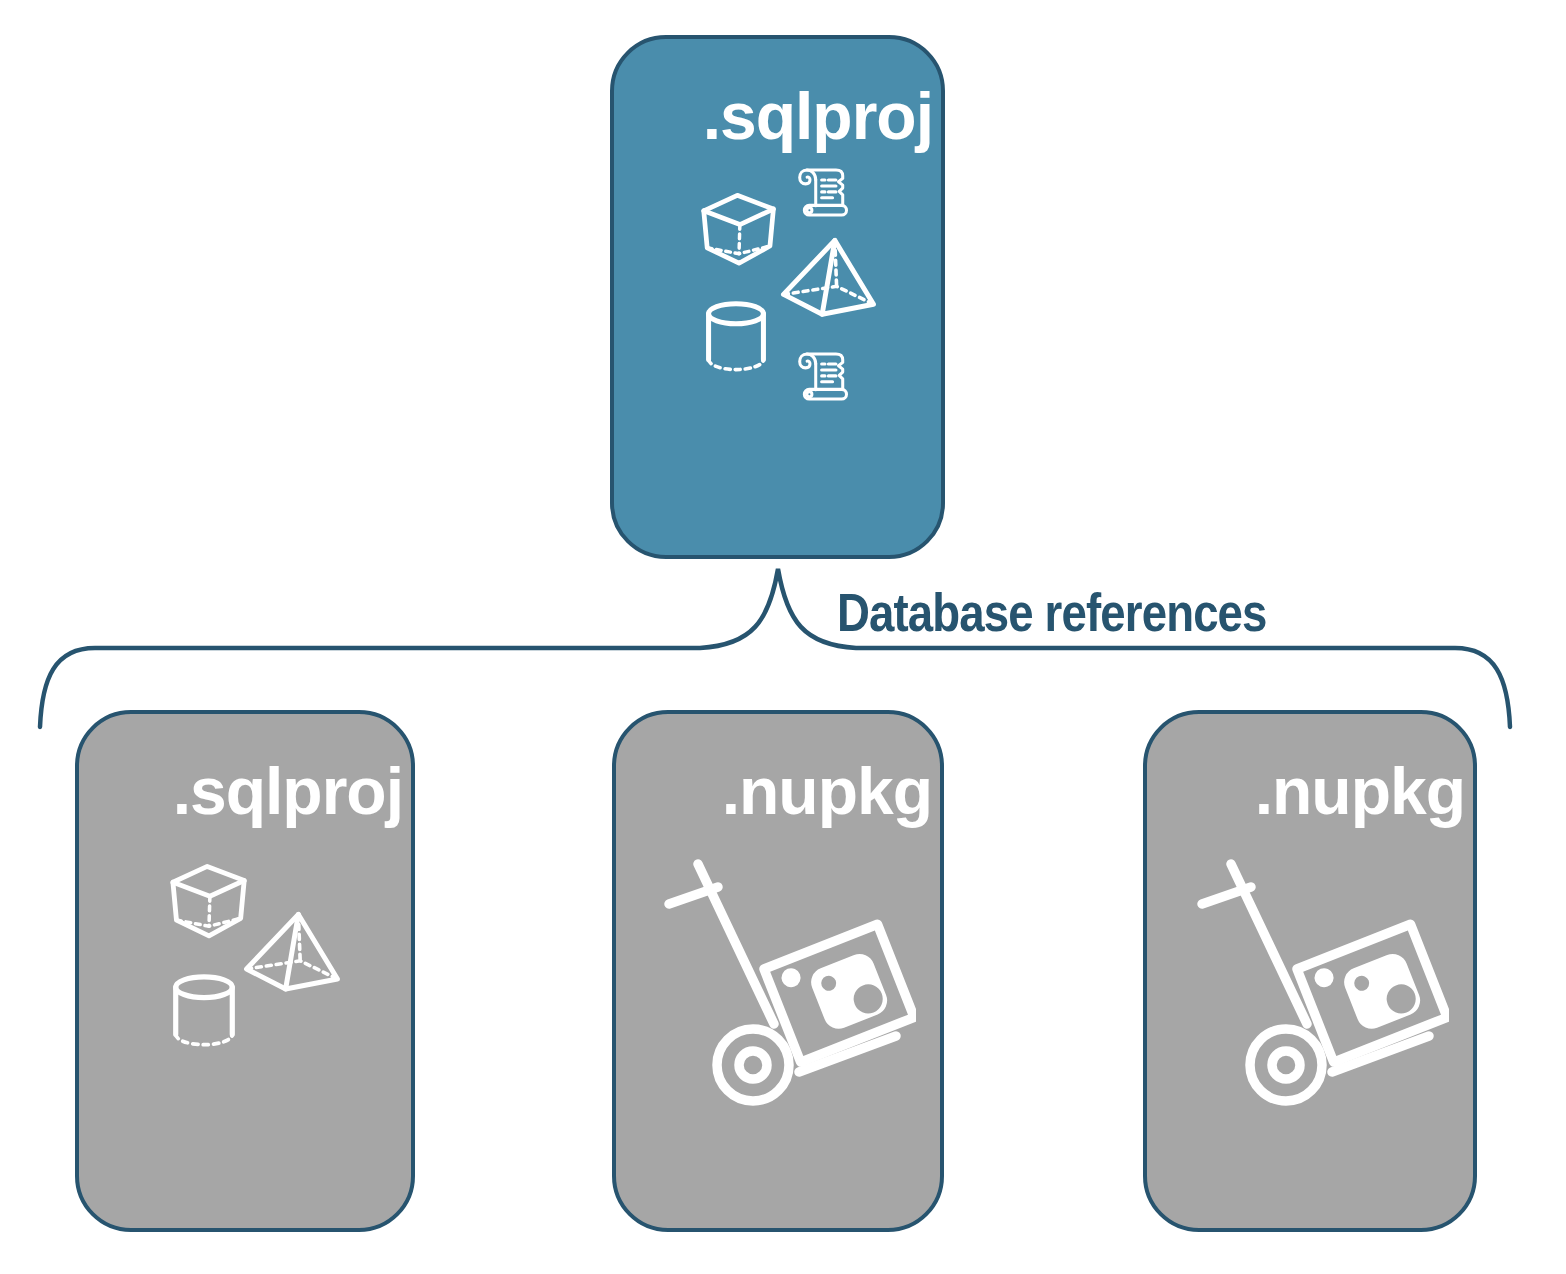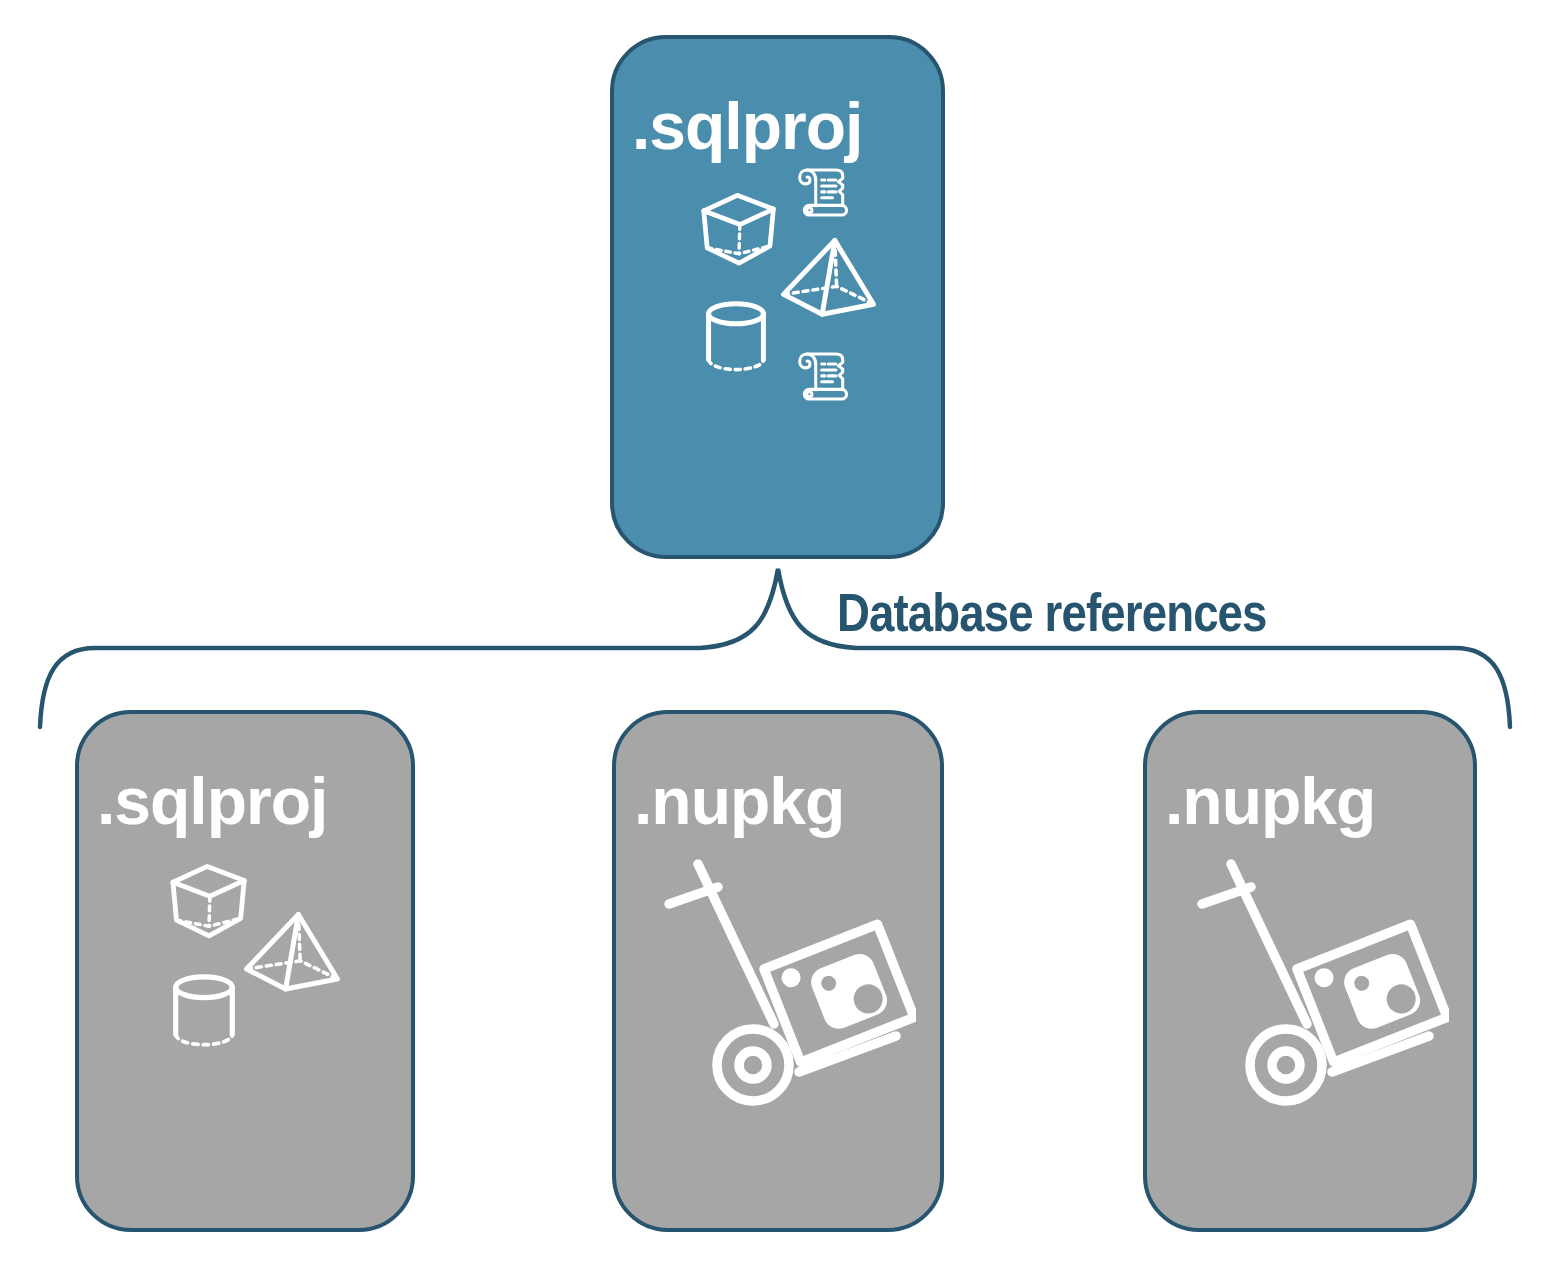--- a/index.html
+++ b/index.html
@@ -30,22 +30,22 @@
     transform:scaleX(.86);transform-origin:left top;
   }
   .box{
     position:absolute;box-sizing:border-box;
     border:4.5px solid var(--outline_navy);
     border-radius:56px;
   }
   .box.blue{background:var(--accent_blue);}
   .box.gray{background:var(--node_gray);}
   .box-title{
-    margin:18px;padding-top:36px;
-    text-align:left;
+    margin:8px;padding-top:36px;
+    text-align:right;
     font-size:66px;font-weight:700;line-height:1;
     color:var(--icon_white);letter-spacing:-1px;
   }
   .b-root{left:610px;top:35px;width:335px;height:524px;}
   .b-ref0{left:75px;top:710px;width:340px;height:522px;}
   .b-ref1{left:612px;top:710px;width:332px;height:522px;}
   .b-ref2{left:1143px;top:710px;width:334px;height:522px;}
   .icon{position:absolute;}
   .icon .st{fill:none;stroke:var(--icon_white);stroke-width:5.5;stroke-linejoin:round;stroke-linecap:round;}
   .icon .hid{fill:none;stroke:var(--icon_white);stroke-width:4;stroke-dasharray:5.5 5.5;stroke-linecap:round;}

